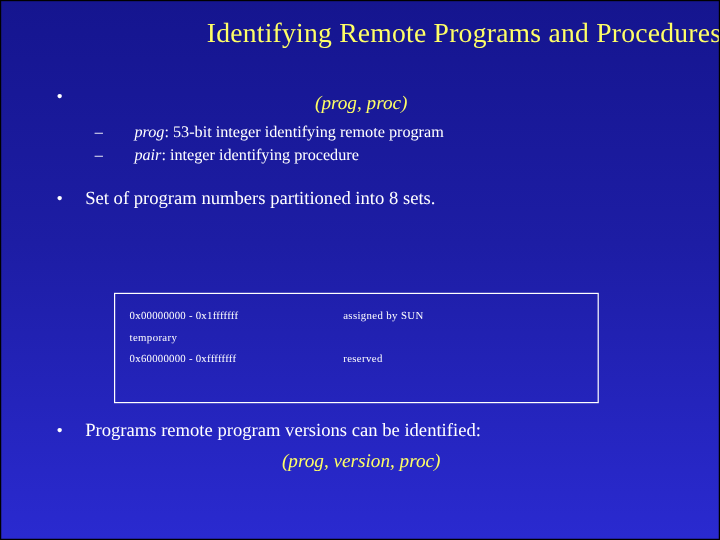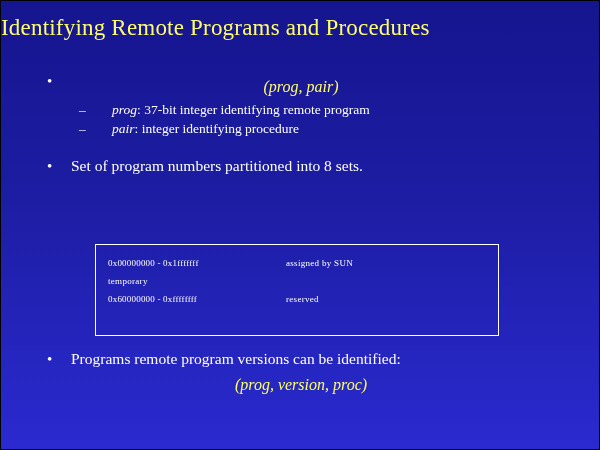--- a/index.html
+++ b/index.html
@@ -20,21 +20,21 @@
     box-sizing: border-box;
     background: linear-gradient(to bottom, #15158f 0%, #1d1da4 45%, #2a2ad0 100%);
     border: 1px solid #000000;
     overflow: hidden;
   }
   .title {
     position: absolute;
     top: 14px;
     left: 0;
     width: 600px;
-    text-align: left;
+    text-align: right;
     color: #ffff66;
     font-size: 23px;
     font-family: "Liberation Serif", serif;
     letter-spacing: 0.2px;
   }
   .body {
     position: absolute;
     top: 70px;
     left: 0;
     width: 600px;
@@ -119,25 +119,25 @@
 <div class="slide">
 
   <div class="title">Identifying Remote Programs and Procedures</div>
 
   <div class="body">
 
     <div class="bullet">
       <span class="marker">•</span>
     </div>
 
-    <div class="centered-italic">(prog, pair)</div>
+    <div class="centered-italic">(prog, proc)</div>
 
     <div class="sub">
       <span class="dash">–</span>
-      <em>prog</em><span>: 37-bit integer identifying remote program</span>
+      <em>prog</em><span>: 53-bit integer identifying remote program</span>
     </div>
 
     <div class="sub">
       <span class="dash">–</span>
       <em>pair</em><span>: integer identifying procedure</span>
     </div>
 
     <div class="spacer-18"></div>
 
     <div class="bullet">

